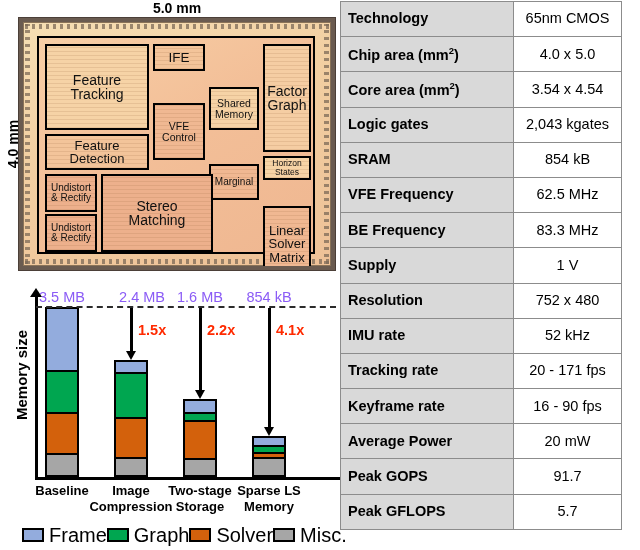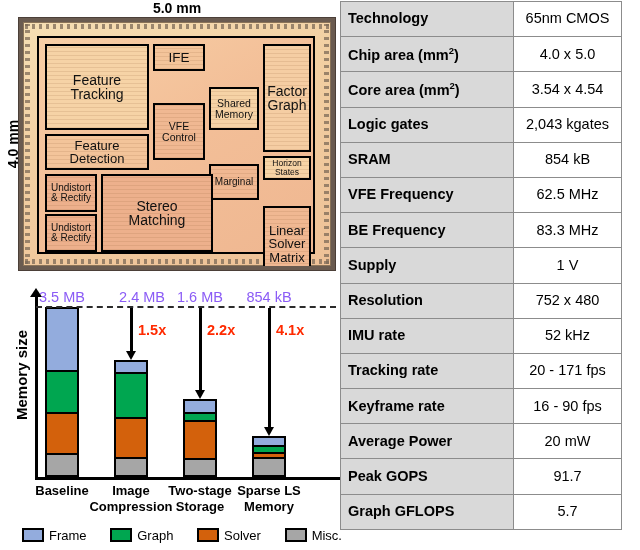--- a/index.html
+++ b/index.html
@@ -85,21 +85,21 @@
   .arrow-line{position:absolute;width:3px;background:#000;}
   .arrow-head{position:absolute;width:0;height:0;
     border-left:5.5px solid transparent;border-right:5.5px solid transparent;border-top:9px solid #000;}
 
   .catlabel{position:absolute;text-align:center;font-size:13px;font-weight:bold;color:#000;line-height:15px;}
 
   #legend{position:absolute;left:22px;top:524px;width:320px;height:22px;
     display:flex;align-items:center;justify-content:space-between;}
   .leg-item{display:flex;align-items:center;gap:5px;}
   .leg-sw{width:22px;height:14px;border:2px solid #000;box-sizing:border-box;}
-  .leg-txt{font-size:13px;font-weight:normal;color:#000;}
+  .leg-txt{font-size:20px;font-weight:normal;color:#000;}
 
   
   #spec-table{
     position:absolute;left:340px;top:1px;width:282px;height:464px;
     border-collapse:collapse;table-layout:fixed;
   }
   #spec-table td{
     border:1.5px solid #8c8c8c;
     font-size:14.5px;
     padding:0 7px;
@@ -306,19 +306,19 @@
         </tr>
         <tr>
           <td class="k">Average Power</td>
           <td class="v">20 mW</td>
         </tr>
         <tr>
           <td class="k">Peak GOPS</td>
           <td class="v">91.7</td>
         </tr>
         <tr>
-          <td class="k">Graph GFLOPS</td>
+          <td class="k">Peak GFLOPS</td>
           <td class="v">5.7</td>
         </tr>
       </tbody>
   </table>
 
 </div>
 
 </body></html>

